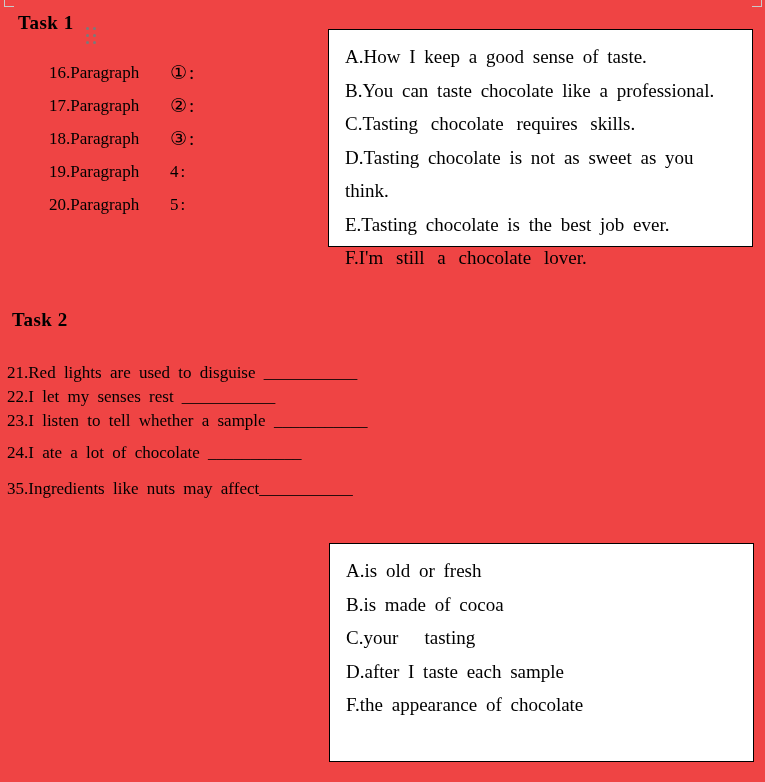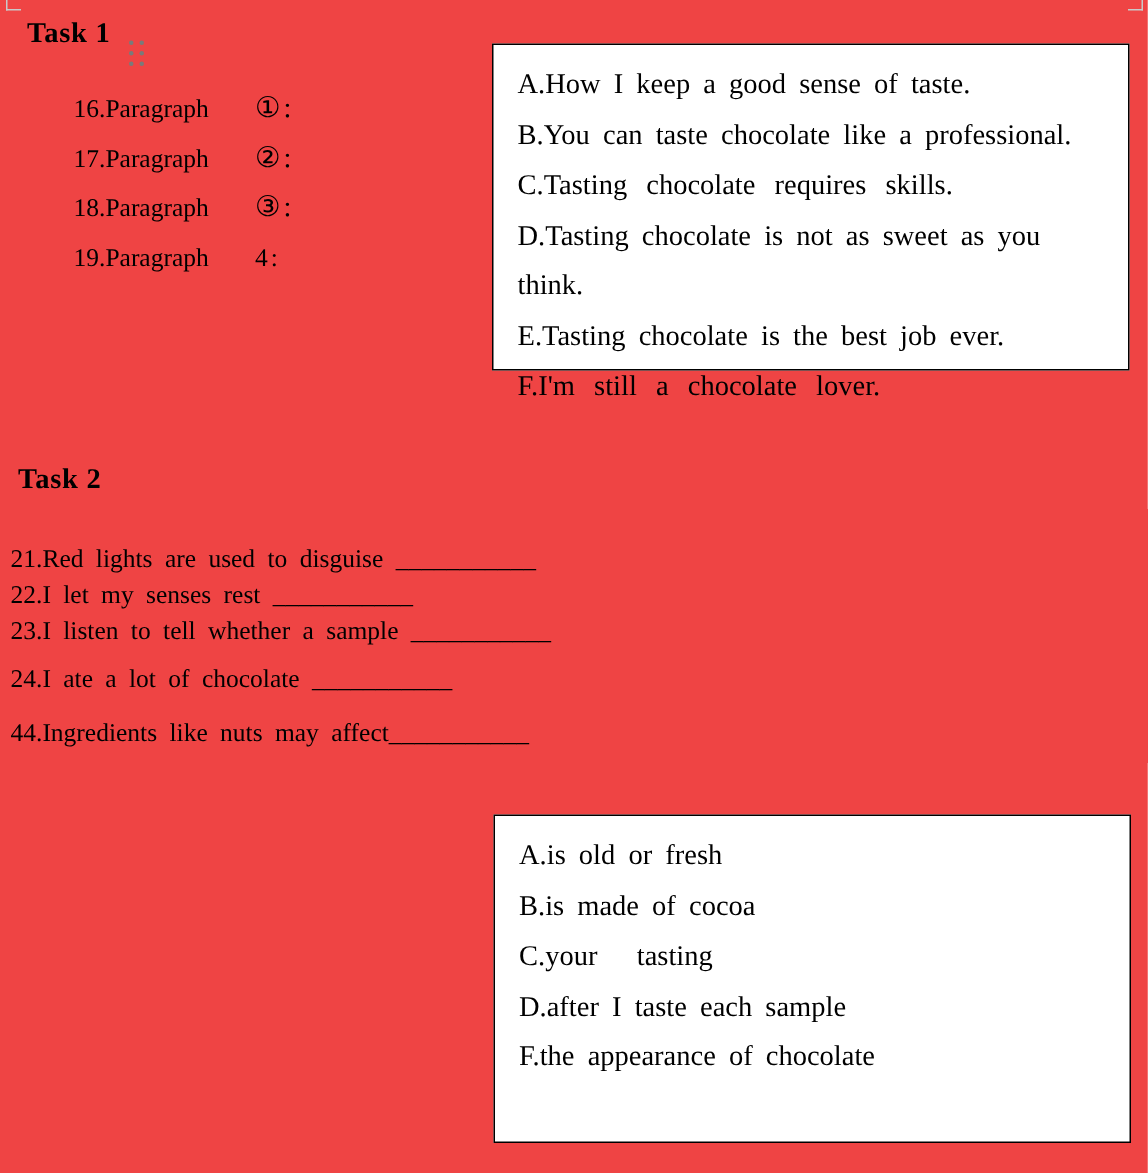--- a/index.html
+++ b/index.html
@@ -82,39 +82,43 @@
       <span class="t1-marker">②:</span>
     </div>
     <div class="t1-row">
       <span class="t1-label">18.Paragraph</span>
       <span class="t1-marker">③:</span>
     </div>
     <div class="t1-row">
       <span class="t1-label">19.Paragraph</span>
       <span class="t1-marker">4:</span>
     </div>
+    <div class="t1-row">
+      <span class="t1-label">20.Paragraph</span>
+      <span class="t1-marker">5:</span>
+    </div>
   </div>
 
   <div class="options-box box1">
     <div class="opt-line">A.How I keep a good sense of taste.</div>
     <div class="opt-line">B.You can taste chocolate like a professional.</div>
     <div class="opt-line wide">C.Tasting chocolate requires skills.</div>
     <div class="opt-line">D.Tasting chocolate is not as sweet as you think.</div>
     <div class="opt-line">E.Tasting chocolate is the best job ever.</div>
     <div class="opt-line wide">F.I'm still a chocolate lover.</div>
   </div>
 
   <div class="heading t2-heading">Task 2</div>
 
   <div class="t2-questions">
     <div class="q-line">21.Red lights are used to disguise ___________</div>
     <div class="q-line">22.I let my senses rest ___________</div>
     <div class="q-line m16">23.I listen to tell whether a sample ___________</div>
     <div class="q-line m8">24.I ate a lot of chocolate ___________</div>
-    <div class="q-line m12">44.Ingredients like nuts may affect___________</div>
+    <div class="q-line m12">35.Ingredients like nuts may affect___________</div>
   </div>
 
   <div class="options-box box2">
     <div class="opt-line">A.is old or fresh</div>
     <div class="opt-line">B.is made of cocoa</div>
     <div class="opt-line">C.your   tasting</div>
     <div class="opt-line">D.after I taste each sample</div>
     <div class="opt-line">F.the appearance of chocolate</div>
   </div>
 

